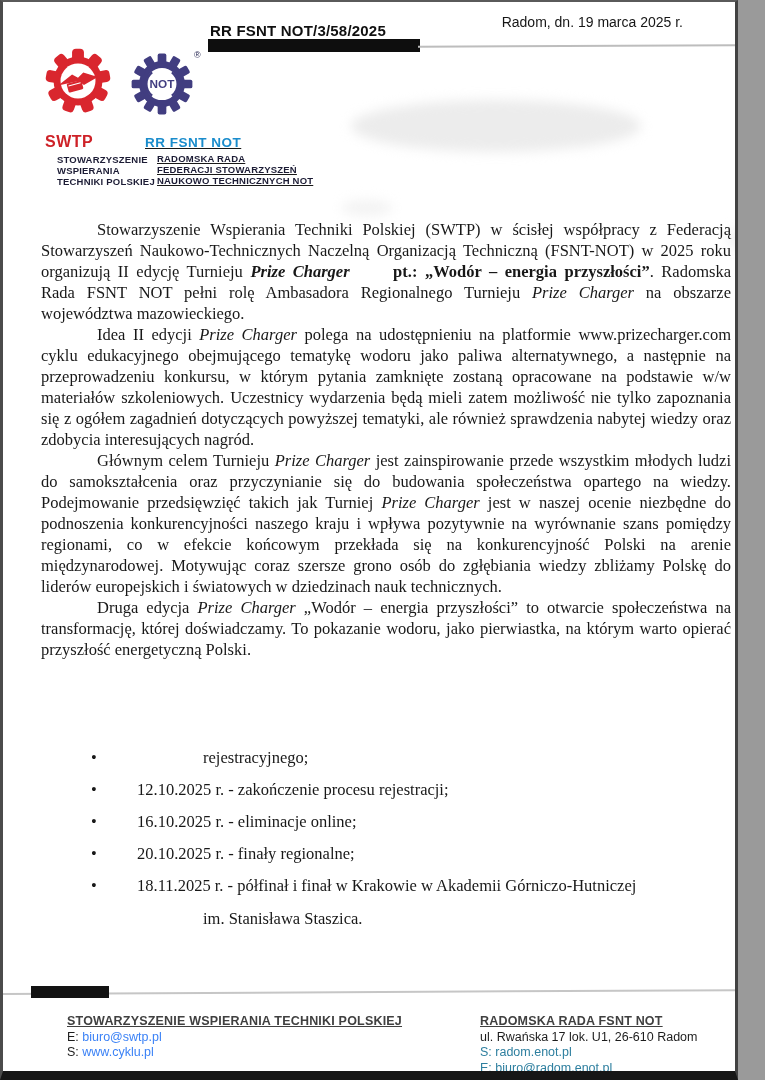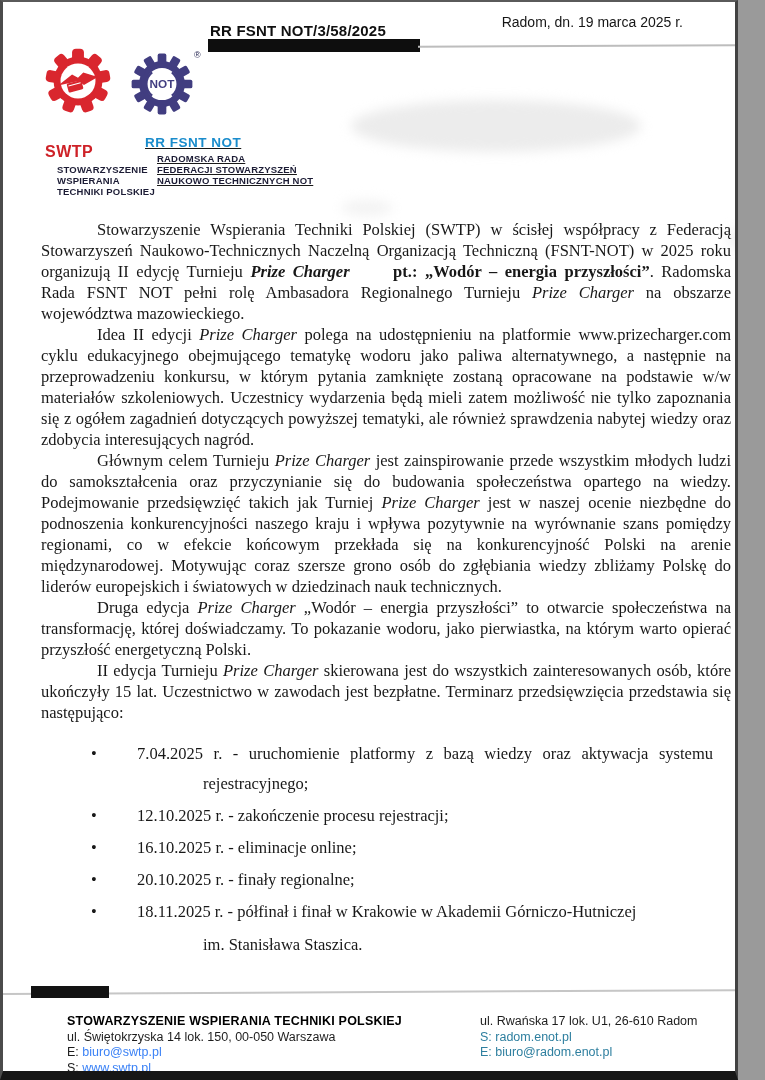--- a/index.html
+++ b/index.html
@@ -20,21 +20,21 @@
   .redaction-top{position:absolute;left:205px;top:37px;width:212px;height:13px;background:#0e0e0e;}
   .hline{position:absolute;left:415px;top:43px;width:331px;height:2px;background:#bdbdbd;transform:rotate(-.25deg);}
   .date{position:absolute;right:52px;top:12px;font:14px "Liberation Sans",sans-serif;color:#161616;}
   
   .gear{position:absolute;}
   .gear.swtp{left:42px;top:46px;width:66px;height:66px;}
   .gear.not{left:128px;top:51px;width:62px;height:62px;}
   .rmark{position:absolute;left:191px;top:48px;font:9px "Liberation Sans",sans-serif;color:#2a2a55;}
   
   .orgcol{position:absolute;font-family:"Liberation Sans",sans-serif;}
-  .orgcol.left{left:42px;top:141px;}
+  .orgcol.left{left:42px;top:131px;}
   .orgcol.right{left:142px;top:133px;text-decoration:underline;}
   .org-acr{font-weight:bold;letter-spacing:.5px;margin-bottom:4px;}
   .orgcol.left .org-acr{font-size:16px;color:#ce2127;}
   .orgcol.right .org-acr{font-size:13.5px;color:#1a8ccc;}
   .org-line{font-size:9.5px;line-height:10.8px;font-weight:bold;color:#1c1c35;letter-spacing:.2px;margin-left:12px;}
   
   .body{position:absolute;left:38px;top:217px;width:690px;font-size:16.5px;line-height:21px;text-align:justify;}
   .body p{margin:0;text-indent:56px;}
   .pc-bi{font-style:italic;font-weight:bold;}
   .pc-i{font-style:italic;}
@@ -47,21 +47,21 @@
   .itm{display:block;padding-left:46px;}
   .lwrap{display:block;}
   .lwrap.just{text-align:justify;text-align-last:justify;}
   .lcont{display:block;margin-left:66px;margin-top:4px;}
   
   .f-line{position:absolute;left:0;top:989px;width:765px;height:2px;background:#c6c6c6;transform:rotate(-.3deg);}
   .redaction-bottom{position:absolute;left:28px;top:984px;width:78px;height:12px;background:#131313;}
   .fcol{position:absolute;top:1012px;font-family:"Liberation Sans",sans-serif;font-size:12.5px;line-height:15.5px;color:#1d1d1d;}
   .fcol.left{left:64px;}
   .fcol.right{left:477px;}
-  .f-name{font-weight:bold;letter-spacing:.2px;color:#000000;}
+  .f-name{font-weight:bold;letter-spacing:.2px;color:#404040;text-decoration:underline;}
   .lnk-red{color:#3b82f6;}
   .lnk-teal{color:#2e7f9f;}
   .fcol.right .pref{color:#2e7f9f;}
 </style>
 </head>
 <body>
 
 <div class="scan">
 
   <div class="smudge a"></div>
@@ -128,28 +128,26 @@
     <div class="org-line">RADOMSKA RADA</div>
     <div class="org-line">FEDERACJI STOWARZYSZEŃ</div>
     <div class="org-line">NAUKOWO TECHNICZNYCH NOT</div>
   </div>
 
   <div class="body">
     <p><span>Stowarzyszenie Wspierania Techniki Polskiej (SWTP) w ścisłej współpracy z Federacją Stowarzyszeń Naukowo-Technicznych Naczelną Organizacją Techniczną (FSNT-NOT) w 2025 roku organizują II edycję Turnieju </span><span class="pc-bi">Prize Charger</span><span class="b"> pt.: „Wodór – energia przyszłości”</span><span>. Radomska Rada FSNT NOT pełni rolę Ambasadora Regionalnego Turnieju </span><span class="pc-i">Prize Charger</span><span> na obszarze województwa mazowieckiego.</span></p>
     <p><span>Idea II edycji </span><span class="pc-i">Prize Charger</span><span> polega na udostępnieniu na platformie www.prizecharger.com cyklu edukacyjnego obejmującego tematykę wodoru jako paliwa alternatywnego, a następnie na przeprowadzeniu konkursu, w którym pytania zamknięte zostaną opracowane na podstawie w/w materiałów szkoleniowych. Uczestnicy wydarzenia będą mieli zatem możliwość nie tylko zapoznania się z ogółem zagadnień dotyczących powyższej tematyki, ale również sprawdzenia nabytej wiedzy oraz zdobycia interesujących nagród.</span></p>
     <p><span>Głównym celem Turnieju </span><span class="pc-i">Prize Charger</span><span> jest zainspirowanie przede wszystkim młodych ludzi do samokształcenia oraz przyczynianie się do budowania społeczeństwa opartego na wiedzy. Podejmowanie przedsięwzięć takich jak Turniej </span><span class="pc-i">Prize Charger</span><span> jest w naszej ocenie niezbędne do podnoszenia konkurencyjności naszego kraju i wpływa pozytywnie na wyrównanie szans pomiędzy regionami, co w efekcie końcowym przekłada się na konkurencyjność Polski na arenie międzynarodowej. Motywując coraz szersze grono osób do zgłębiania wiedzy zbliżamy Polskę do liderów europejskich i światowych w dziedzinach nauk technicznych.</span></p>
     <p><span>Druga edycja </span><span class="pc-i">Prize Charger</span><span> „Wodór – energia przyszłości” to otwarcie społeczeństwa na transformację, której doświadczamy. To pokazanie wodoru, jako pierwiastka, na którym warto opierać przyszłość energetyczną Polski.</span></p>
-    <p><span>II edycja Turnieju </span><span class="pc-i">Prize Charger</span><span> skierowana jest do wszystkich zainteresowanych osób, które ukończyły 15 lat. Uczestnictwo w zawodach jest bezpłatne. Terminarz przedsięwzięcia przedstawia się następująco:</span></p>
   </div>
 
   <ul class="schedule">
     <li>
       <span class="blt">•</span>
       <span class="itm">
-        <span class="lwrap just">7.04.2025 r. - uruchomienie platformy z bazą wiedzy oraz aktywacja systemu</span>
         <span class="lcont">rejestracyjnego;</span>
       </span>
     </li>
     <li>
       <span class="blt">•</span>
       <span class="itm">
           <span class="lwrap">12.10.2025 r. - zakończenie procesu rejestracji;</span>
         </span>
     </li>
     <li>
@@ -171,24 +169,24 @@
         <span class="lcont" style="margin-top:7px;">im. Stanisława Staszica.</span>
       </span>
     </li>
   </ul>
 
   <div class="f-line"></div>
   <div class="redaction-bottom"></div>
 
   <div class="fcol left">
     <div class="f-name">STOWARZYSZENIE WSPIERANIA TECHNIKI POLSKIEJ</div>
-    <div>ul. Świętokrzyska 14 lok. 150, 00-050 Warszawa</div>
     <div><span class="pref">E:</span> <span class="lnk-red">biuro@swtp.pl</span></div>
-    <div><span class="pref">S:</span> <span class="lnk-red">www.swtp.pl</span></div>
+    <div><span class="pref">S:</span> <span class="lnk-red">www.cyklu.pl</span></div>
   </div>
 
   <div class="fcol right">
+    <div class="f-name">RADOMSKA RADA FSNT NOT</div>
     <div>ul. Rwańska 17 lok. U1, 26-610 Radom</div>
     <div><span class="pref">S:</span> <span class="lnk-teal">radom.enot.pl</span></div>
     <div><span class="pref">E:</span> <span class="lnk-teal">biuro@radom.enot.pl</span></div>
   </div>
 
 </div>
 
 </body></html>

